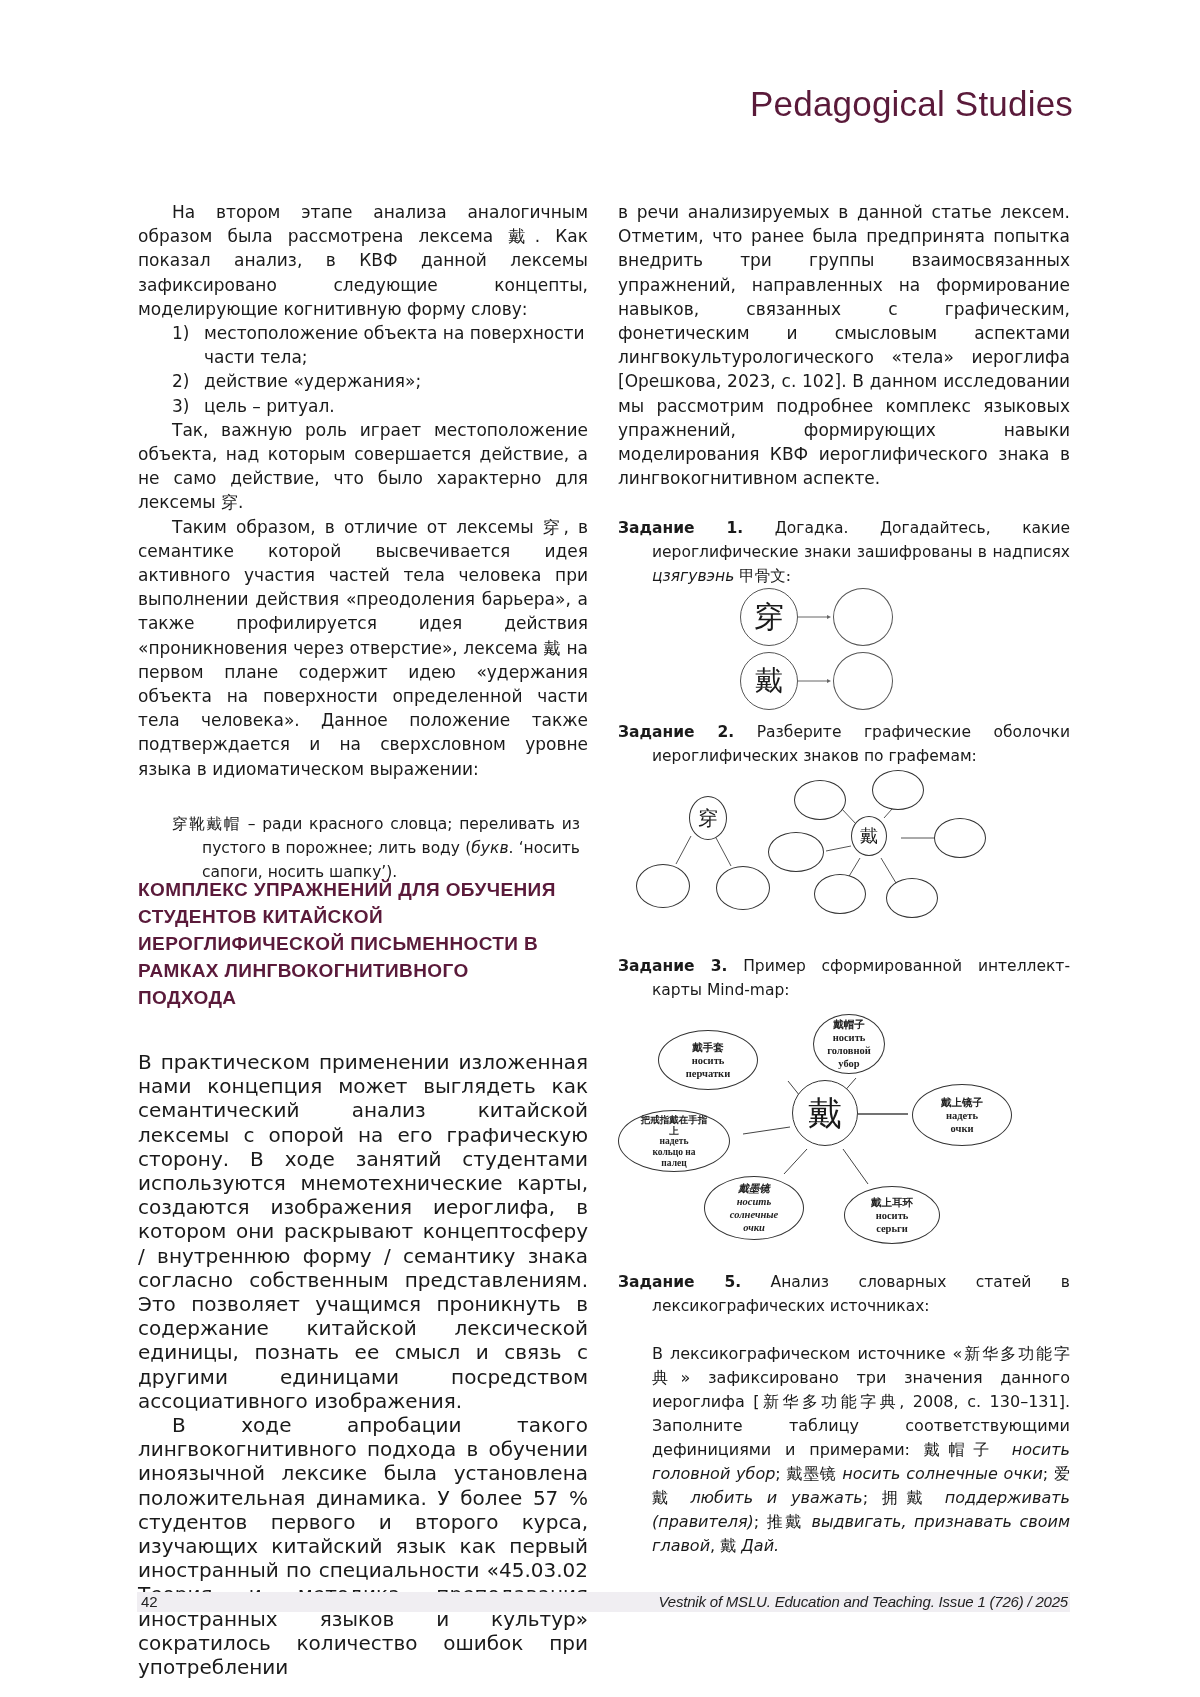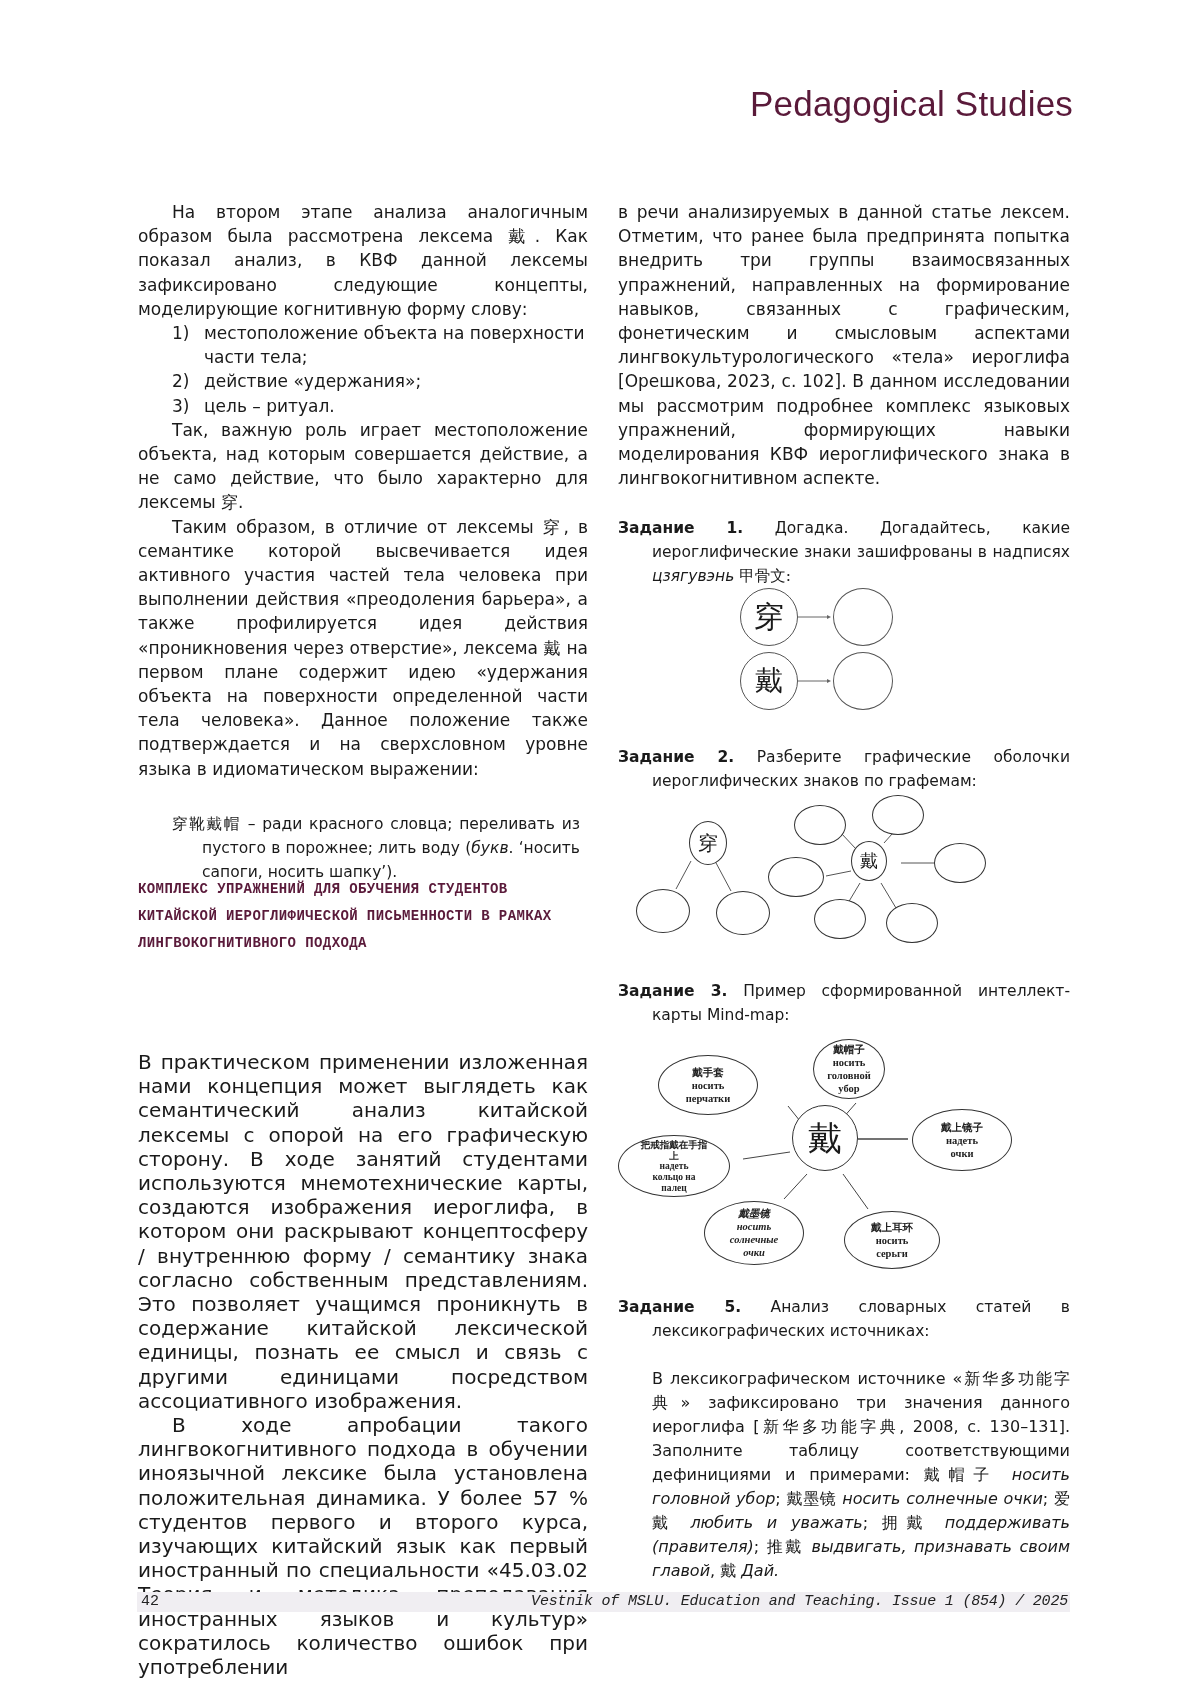--- a/index.html
+++ b/index.html
@@ -7,32 +7,32 @@
   .header-title{position:absolute;right:127px;top:84px;font-family:"Liberation Sans",sans-serif;font-size:35px;color:#5a1a3a;letter-spacing:0.2px;}
   .col{position:absolute;top:200px;width:450px;font-size:17px;line-height:24.2px;}
   .col-left{left:138px;}
   .col-right{left:618px;width:452px;}
   p{margin:0;text-align:justify;}
   .indent{text-indent:34px;}
   ol{margin:0;padding:0;list-style:none;}
   ol li{position:relative;padding-left:66px;}
   ol li .num{position:absolute;left:34px;}
   .idiom{margin:31px 8px 0 34px;font-size:15.5px;line-height:24px;padding-left:30px;text-indent:-30px;text-align:justify;}
-  .heading{position:absolute;left:138px;top:876px;width:420px;font-family:Liberation Mono, monospace;font-weight:bold;font-size:14px;line-height:27px;color:#5a1a3a;letter-spacing:0.4px;}
+  .heading{position:absolute;left:138px;top:876px;width:420px;font-family:Liberation Sans, sans-serif;font-weight:bold;font-size:19px;line-height:27px;color:#5a1a3a;letter-spacing:0.4px;}
   .col-left2{position:absolute;left:138px;top:1050px;width:450px;font-size:20px;line-height:24.2px;}
   .task{font-size:15.5px;line-height:24px;padding-left:34px;text-indent:-34px;text-align:justify;}
   .task b{font-weight:bold;}
   .diagram{position:relative;}
   .circle{position:absolute;border:1.3px solid #333;border-radius:50%;box-sizing:border-box;display:flex;align-items:center;justify-content:center;text-align:center;background:#fff;}
   .circle.dashed{border-color:#555;}
   .cjk{font-family:"DejaVu Serif",serif;}
   .mm-text{font-family:"Liberation Serif",serif;font-size:10.5px;line-height:13px;font-weight:bold;color:#222;}
   .quote-block{margin:40px 0 0 34px;font-size:16px;line-height:24px;text-align:justify;}
   em{font-style:italic;}
-  .footer{position:absolute;left:137px;top:1592px;width:933px;height:20px;background:#f0eef2;font-family:Liberation Mono, monospace;font-size:15px;line-height:20px;color:#222;}
+  .footer{position:absolute;left:137px;top:1592px;width:933px;height:20px;background:#f0eef2;font-family:Liberation Sans, sans-serif;font-size:15px;line-height:20px;color:#222;}
   .footer .pg{position:absolute;left:4px;}
   .footer .journal{position:absolute;right:2px;font-style:italic;letter-spacing:-0.2px;}
   svg{position:absolute;left:0;top:0;overflow:visible;}
 </style>
 </head>
 <body>
 
 <div class="header-title">Pedagogical Studies</div>
 
 <div class="col col-left">
@@ -68,21 +68,21 @@
       <polygon points="209,27 213,29 209,31" fill="#666"></polygon>
       <line x1="180" y1="93" x2="209" y2="93" stroke="#666" stroke-width="1"></line>
       <polygon points="209,91 213,93 209,95" fill="#666"></polygon>
     </svg>
     <div class="circle dashed cjk" style="left:122px;top:0;width:58px;height:58px;font-size:30px;">穿</div>
     <div class="circle dashed" style="left:215px;top:0;width:60px;height:58px;"></div>
     <div class="circle dashed cjk" style="left:122px;top:64px;width:58px;height:58px;font-size:28px;">戴</div>
     <div class="circle dashed" style="left:215px;top:64px;width:60px;height:58px;"></div>
   </div>
 
-  <p class="task" style="margin-top:27px;">
+  <p class="task" style="margin-top:2px;">
     <b>Задание 2.</b><span> Разберите графические оболочки иероглифических знаков по графемам:</span>
   </p>
   <div class="diagram" style="height:160px;">
     <svg width="452" height="160">
       <line x1="73" y1="68" x2="58" y2="96" stroke="#555"></line>
       <line x1="97" y1="68" x2="113" y2="98" stroke="#555"></line>
       <line x1="238" y1="56" x2="223" y2="40" stroke="#555"></line>
       <line x1="266" y1="50" x2="282" y2="32" stroke="#555"></line>
       <line x1="283" y1="70" x2="317" y2="70" stroke="#555"></line>
       <line x1="233" y1="78" x2="208" y2="83" stroke="#555"></line>
@@ -156,14 +156,14 @@
   <p class="task" style="margin-top:20px;">
     <b>Задание 5.</b><span> Анализ словарных статей в лексикографических источниках:</span>
   </p>
   <p class="quote-block" style="margin-top:24px;">
     <span>В лексикографическом источнике «新华多功能字典» зафиксировано три значения данного иероглифа [新华多功能字典, 2008, с. 130–131]. Заполните таблицу соответствующими дефинициями и примерами: 戴帽子 </span><em>носить головной убор</em><span>; 戴墨镜 </span><em>носить солнечные очки</em><span>; 爱戴 </span><em>любить и уважать</em><span>; 拥戴 </span><em>поддерживать (правителя)</em><span>; 推戴 </span><em>выдвигать, признавать своим главой</em><span>, 戴 </span><em>Дай.</em>
   </p>
 </div>
 
 <div class="footer">
   <span class="pg">42</span>
-  <span class="journal">Vestnik of MSLU. Education and Teaching. Issue 1 (854) / 2025</span>
+  <span class="journal">Vestnik of MSLU. Education and Teaching. Issue 1 (726) / 2025</span>
 </div>
 
 </body></html>

